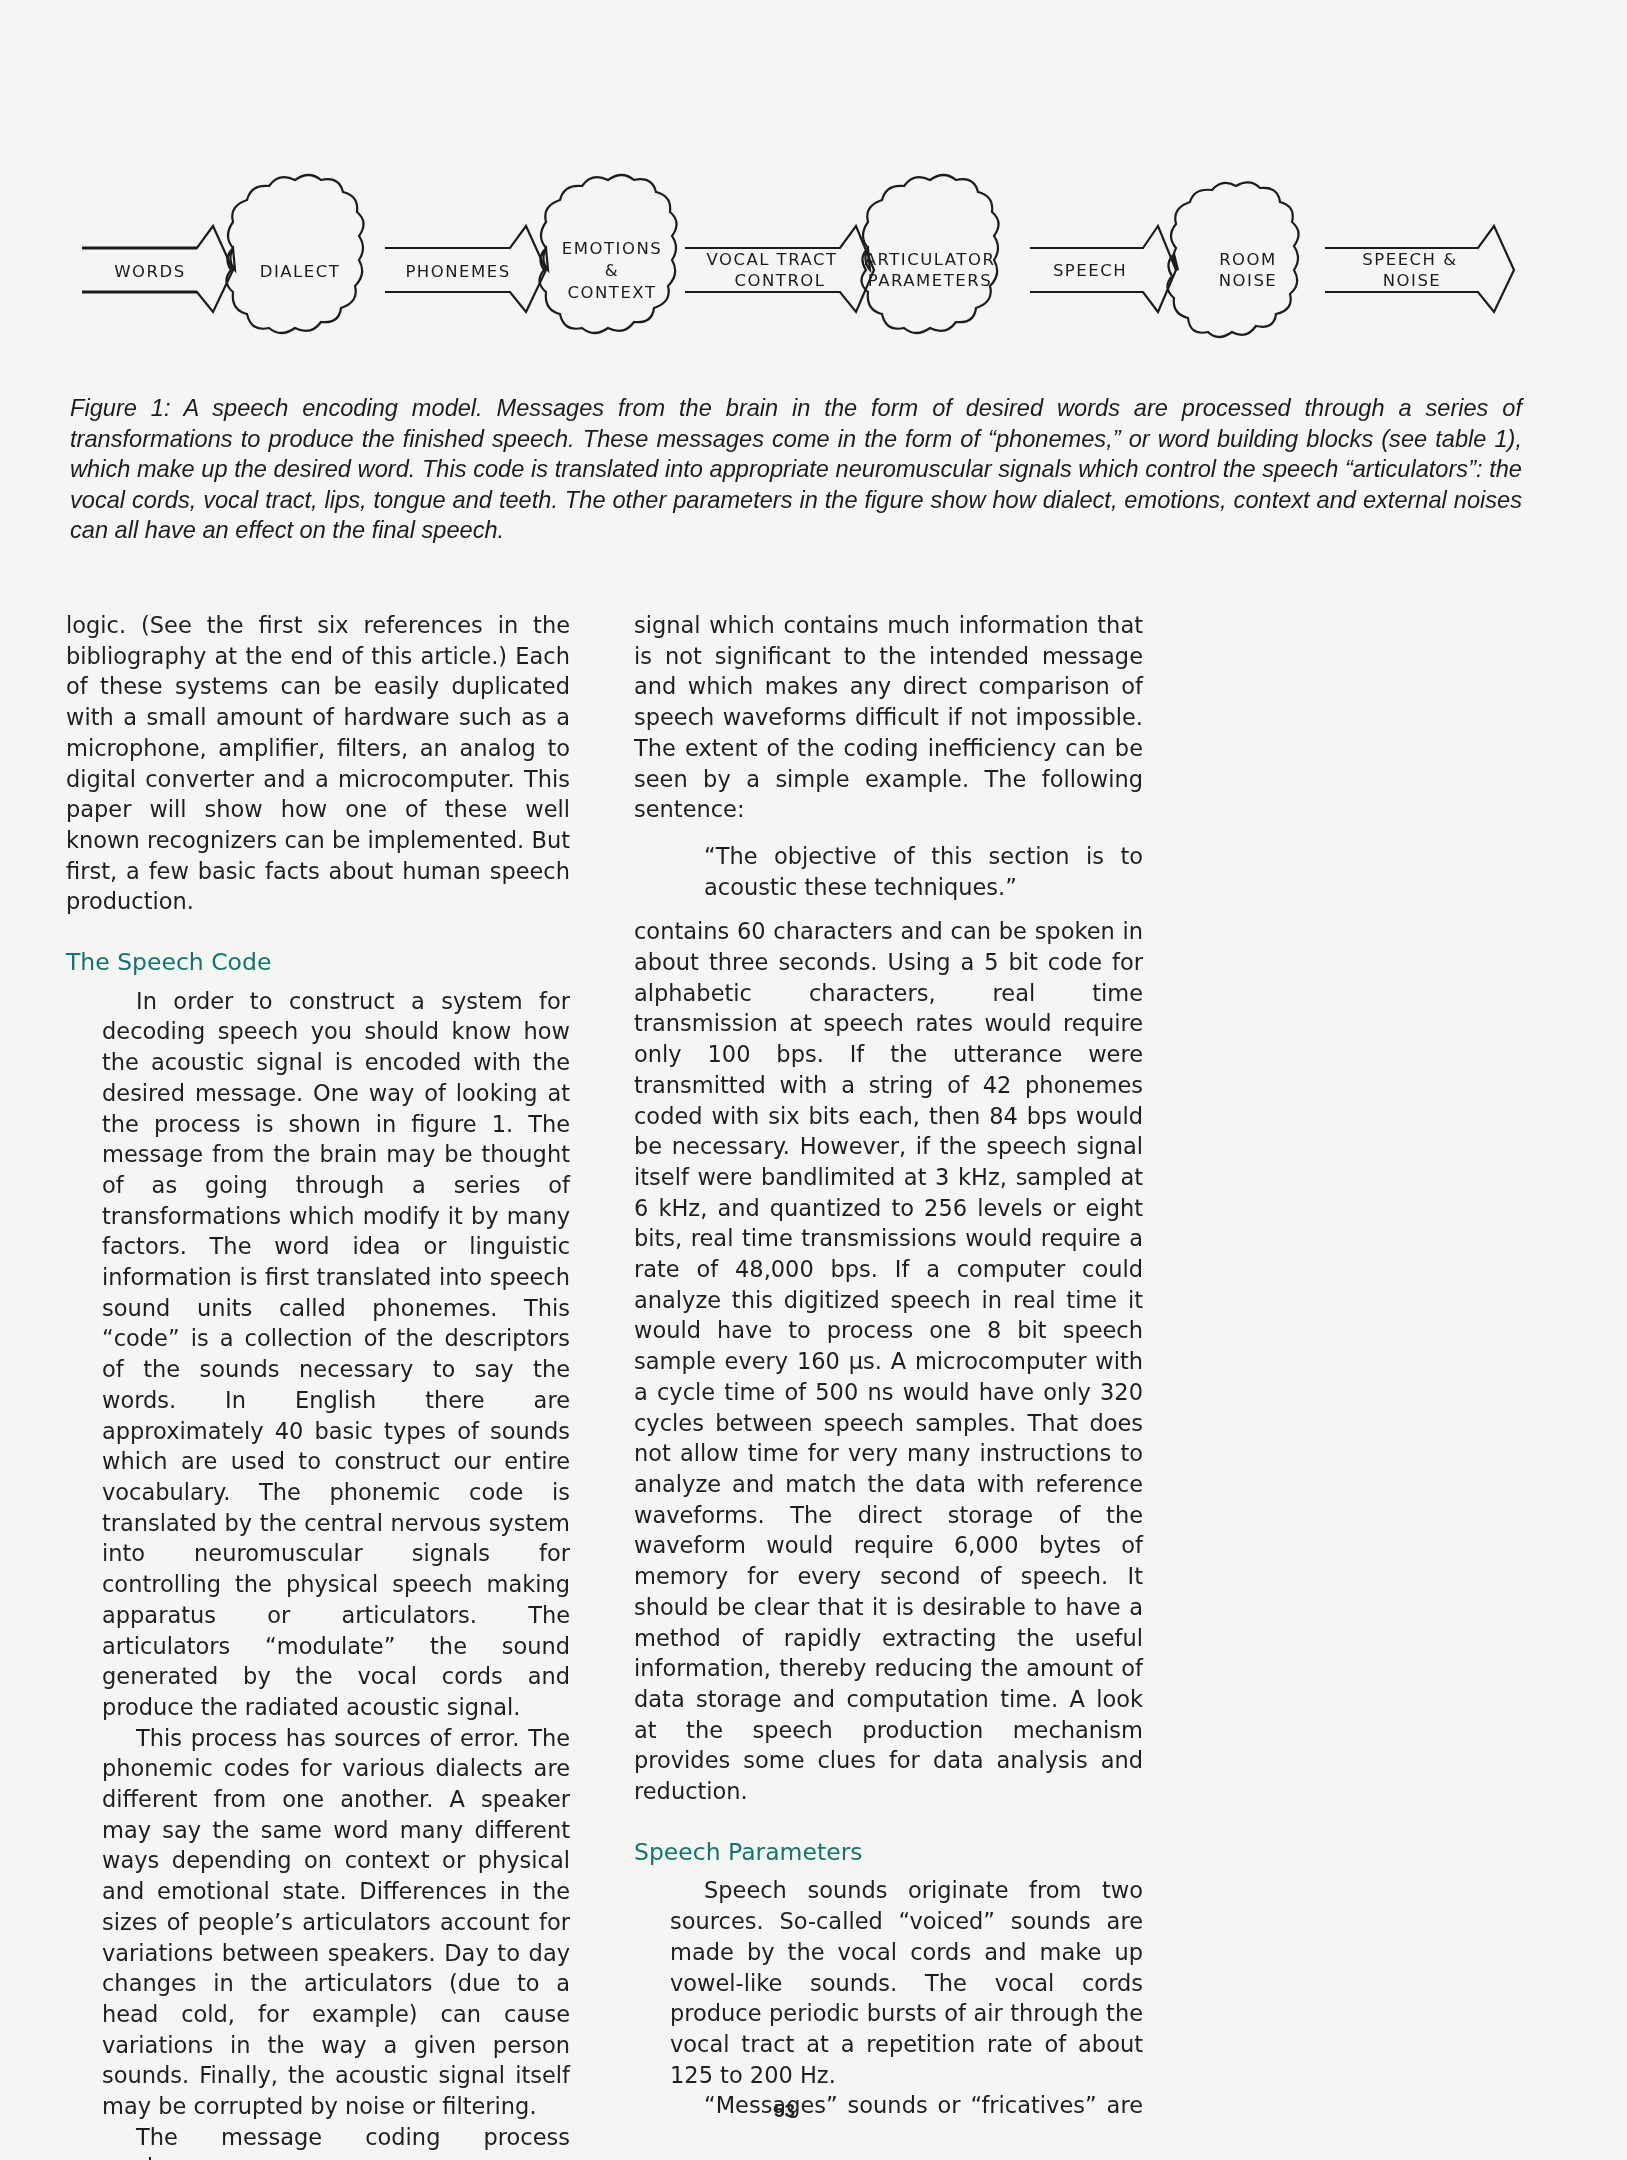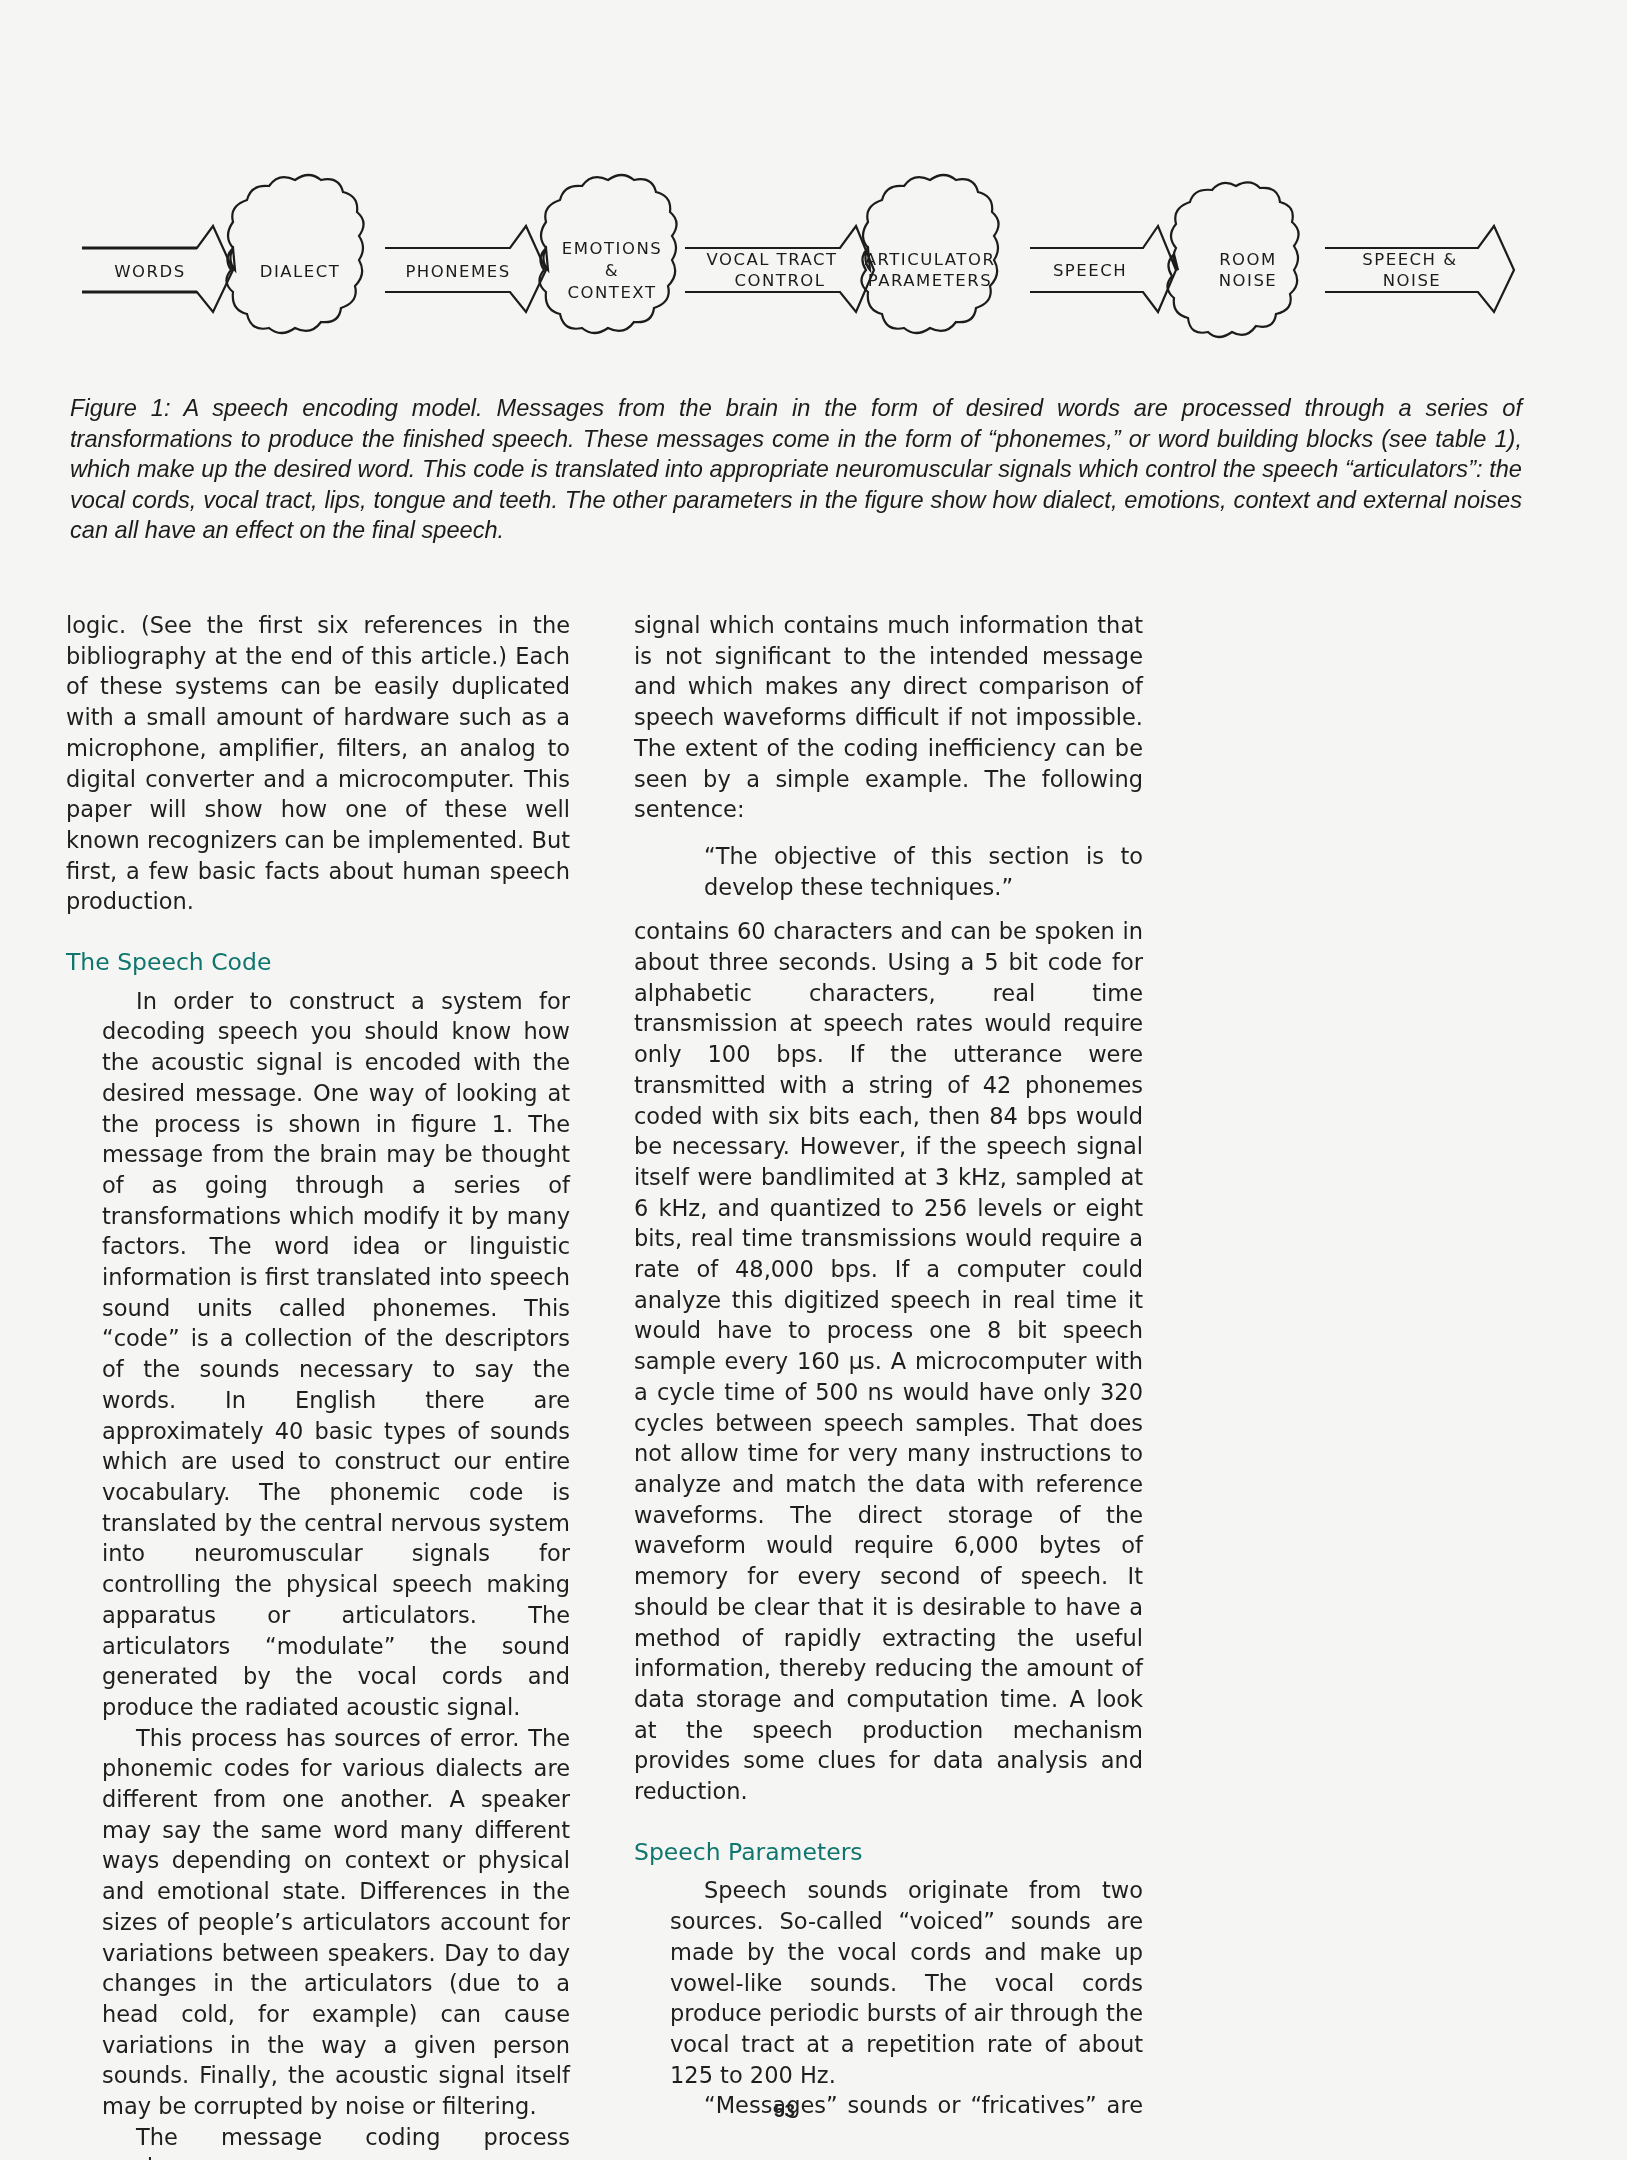--- a/index.html
+++ b/index.html
@@ -97,21 +97,21 @@
   <h3>The Speech Code</h3>
   <div style="height:8px"></div>
   <p class="indent last-left">In order to construct a system for decoding speech you should know how the acoustic signal is encoded with the desired message. One way of looking at the process is shown in figure 1. The message from the brain may be thought of as going through a series of transformations which modify it by many factors. The word idea or linguistic information is first translated into speech sound units called phonemes. This “code” is a collection of the descriptors of the sounds necessary to say the words. In English there are approximately 40 basic types of sounds which are used to construct our entire vocabulary. The phonemic code is translated by the central nervous system into neuromuscular signals for controlling the physical speech making apparatus or articulators. The articulators “modulate” the sound generated by the vocal cords and produce the radiated acoustic signal.</p>
   <p class="indent last-left">This process has sources of error. The phonemic codes for various dialects are different from one another. A speaker may say the same word many different ways depending on context or physical and emotional state. Differences in the sizes of people’s articulators account for variations between speakers. Day to day changes in the articulators (due to a head cold, for example) can cause variations in the way a given person sounds. Finally, the acoustic signal itself may be corrupted by noise or filtering.</p>
   <p class="indent" style="text-align-last:justify">The message coding process produces a</p>
 </div>
 
 <div class="col right">
   <p class="last-left">signal which contains much information that is not significant to the intended message and which makes any direct comparison of speech waveforms difficult if not impossible. The extent of the coding inefficiency can be seen by a simple example. The following sentence:</p>
   <div style="height:16px"></div>
-  <p class="quote last-left">“The objective of this section is to develop these techniques.”</p>
+  <p class="quote last-left">“The objective of this section is to acoustic these techniques.”</p>
   <div style="height:14px"></div>
   <p class="last-left">contains 60 characters and can be spoken in about three seconds. Using a 5 bit code for alphabetic characters, real time transmission at speech rates would require only 100 bps. If the utterance were transmitted with a string of 42 phonemes coded with six bits each, then 84 bps would be necessary. However, if the speech signal itself were bandlimited at 3 kHz, sampled at 6 kHz, and quantized to 256 levels or eight bits, real time transmissions would require a rate of 48,000 bps. If a computer could analyze this digitized speech in real time it would have to process one 8 bit speech sample every 160 μs. A microcomputer with a cycle time of 500 ns would have only 320 cycles between speech samples. That does not allow time for very many instructions to analyze and match the data with reference waveforms. The direct storage of the waveform would require 6,000 bytes of memory for every second of speech. It should be clear that it is desirable to have a method of rapidly extracting the useful information, thereby reducing the amount of data storage and computation time. A look at the speech production mechanism provides some clues for data analysis and reduction.</p>
   <div class="gap"></div>
   <h3>Speech Parameters</h3>
   <div style="height:8px"></div>
   <p class="indent last-left">Speech sounds originate from two sources. So-called “voiced” sounds are made by the vocal cords and make up vowel-like sounds. The vocal cords produce periodic bursts of air through the vocal tract at a repetition rate of about 125 to 200 Hz.</p>
   <p class="indent" style="text-align-last:justify">“Messages” sounds or “fricatives” are</p>
 </div>
 
 <div class="pagenum">53</div>

